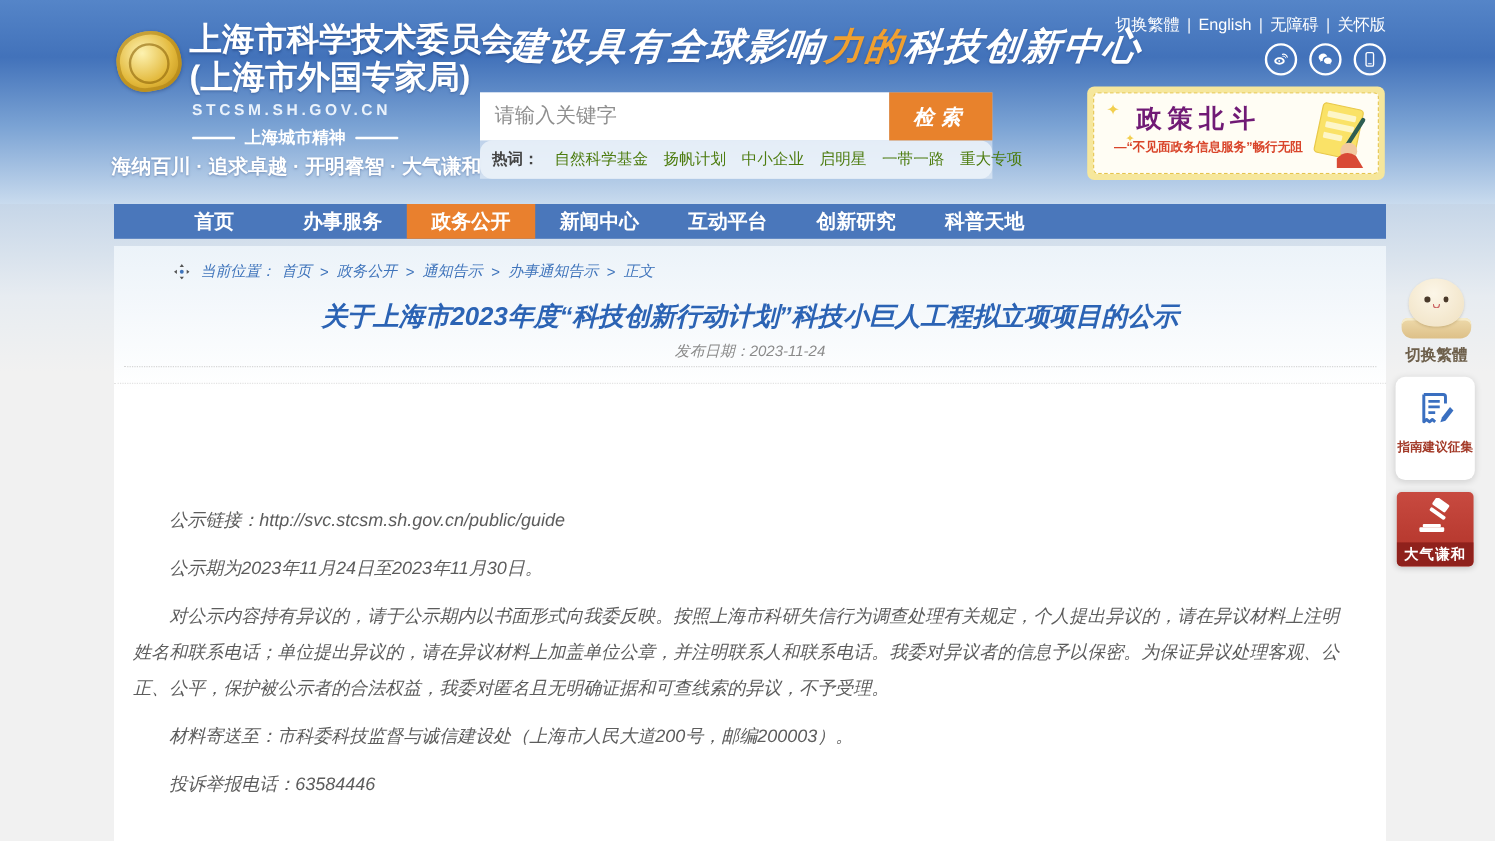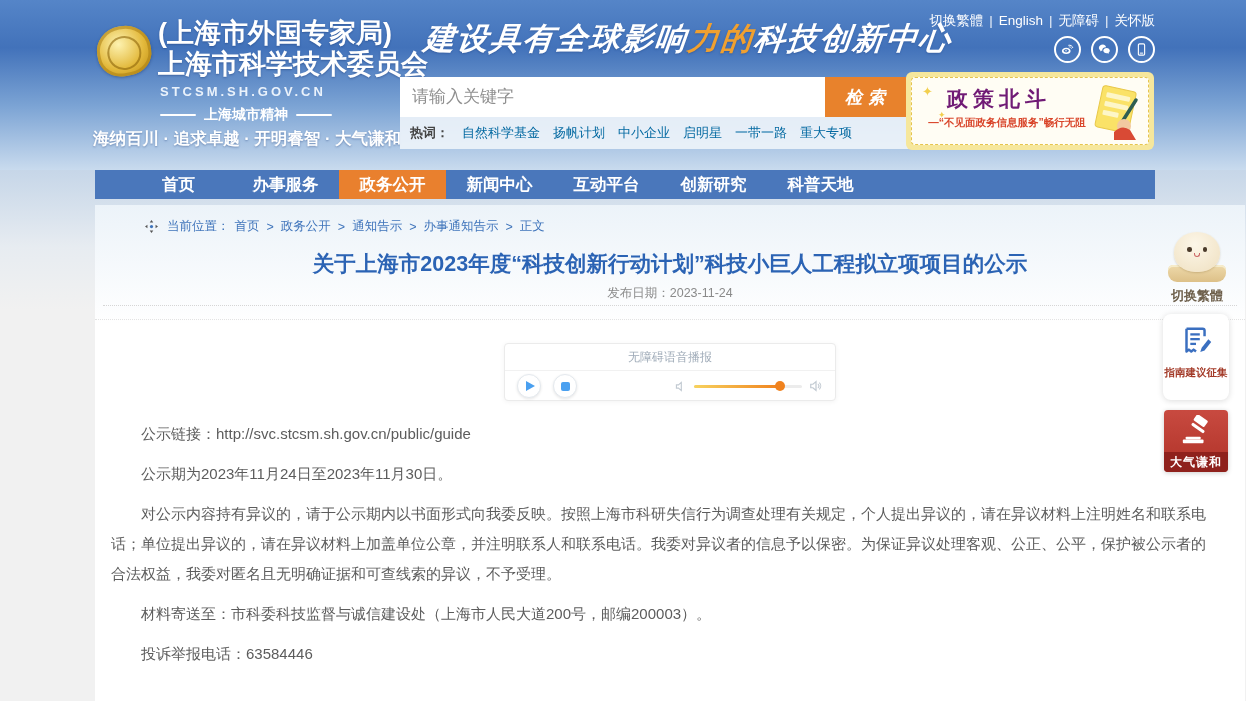--- a/index.html
+++ b/index.html
@@ -42,54 +42,54 @@
     font-size:31px; font-weight:bold; font-style:italic; letter-spacing:2px;
     transform:skewX(-6deg); white-space:nowrap; text-shadow:0 1px 2px rgba(25,55,115,.35); }
   .slogan .hl { color:#f0a030; }
   .top-links { position:absolute; right:91px; top:12px; color:#fff; font-size:13.5px; }
   .top-links a { color:#fff; text-decoration:none; }
   .top-links .sep { margin:0 6px; opacity:.9; }
   .social-row { position:absolute; right:91px; top:36px; display:flex; gap:10px; }
   .social-circle { width:27px; height:27px; border:2px solid #fff; border-radius:50%;
     display:flex; align-items:center; justify-content:center; cursor:pointer; }
   
-  .search-panel { position:absolute; left:400px; top:77px; width:511px; height:72px;
+  .search-panel { position:absolute; left:400px; top:77px; width:427px; height:72px;
     background:rgba(255,255,255,.45); }
   .search-row { display:flex; height:40px; }
   .search-input { flex:1; border:none; outline:none; background:#fff; font-size:17px;
     color:#333; padding:0 12px; font-family:inherit; }
   .search-input::placeholder { color:#8f8f8f; }
   .search-btn { width:86px; border:none; background:#e8822c; color:#fff; font-size:17px;
     font-weight:bold; letter-spacing:6px; cursor:pointer; font-family:inherit;font-style:italic; }
   .hot-row { height:32px; display:flex; align-items:center; padding:0 10px;
-    background:rgba(238,244,250,.8); font-size:13px; color:#333; gap:13px; white-space:nowrap; }
+    background:rgba(238,244,250,.8); font-size:13px; color:#333; gap:13px; white-space:nowrap;border-radius:10px; }
   .hot-row .hot-label { font-weight:bold; color:#444; }
-  .hot-row a { color:#0369a1; text-decoration:none; }
+  .hot-row a { color:#4d7c0f; text-decoration:none; }
   
   .banner { position:absolute; left:906px; top:72px; width:248px; height:78px;
     background:#f6e79c; border-radius:6px; padding:5px; cursor:pointer; }
   .banner-inner { width:100%; height:100%; background:#fffdf4; border:1px dashed #e5c44e;
     border-radius:4px; position:relative; overflow:hidden; }
   .banner-title { position:absolute; left:0; right:62px; top:7px; text-align:center;
     color:#701a75; font-size:21px; font-weight:bold; letter-spacing:5px; }
   .banner-sub { position:absolute; left:2px; right:48px; top:38px; text-align:center;
     color:#d9452a; font-size:10.5px; font-weight:bold; white-space:nowrap; }
   .banner-spark1,.banner-spark2 { position:absolute; color:#f2cf4e; font-size:13px; }
   .banner-spark1 { left:10px; top:6px; }
   .banner-spark2 { left:26px; top:32px; font-size:9px; }
   .banner-art { position:absolute; right:2px; top:4px; }
   
   .nav { position:absolute; left:95px; top:170px; width:1060px; height:29px;
     background:#4a77bb; display:flex; padding-left:30px; }
   .nav-item { width:107px; display:flex; align-items:center; justify-content:center;
     color:#fff; font-size:16.5px; font-weight:bold; cursor:pointer; }
   .nav-item.active { background:#e9802e; }
   
-  .content { position:absolute; left:95px; top:205px; width:1150px; height:496px;
-    background:linear-gradient(180deg,#ecf3f9 0%,#ffffff 120px,#ffffff 100%); }
+  .content { position:absolute; left:95px; top:205px; width:1060px; height:496px;
+    background:linear-gradient(180deg,#ecf3f9 0%,#ffffff 120px,#ffffff 100%);font-style:italic; }
   .breadcrumb { position:absolute; left:50px; top:13px; display:flex; align-items:center;
     gap:5px; font-size:12.5px; color:#3f74bb; }
   .breadcrumb a { color:#3f74bb; text-decoration:none; }
   .breadcrumb .sep { color:#3f74bb; margin:0 2px; }
   .bc-icon { margin-right:4px; display:flex; }
   .article-title { position:absolute; left:40px; right:40px; top:44px; text-align:center;
     color:#2b63b4; font-size:21.5px; font-weight:bold; }
   .article-date { position:absolute; left:0; right:0; top:80px; text-align:center;
     color:#8a8a8a; font-size:12.5px; }
   .dotline1 { position:absolute; left:8px; right:8px; top:100px; border-top:1px dotted #d6d6d6; }
@@ -141,22 +141,22 @@
     font-size:12px; font-weight:bold; text-align:center; letter-spacing:1px; }
 </style>
 </head>
 <body>
 
 <div class="header-bg"></div>
 <div class="below-header-bg"></div>
 
 <div class="logo-emblem"></div>
 <div class="org-names">
+  <div>上海市科学技术委员会</div>
   <div>(上海市外国专家局)</div>
-  <div>上海市科学技术委员会</div>
 </div>
 <div class="org-domain">STCSM.SH.GOV.CN</div>
 <div class="spirit-row">
   <span class="line"></span>
   <span>上海城市精神</span>
   <span class="line"></span>
 </div>
 <div class="motto">海纳百川 · 追求卓越 · 开明睿智 · 大气谦和</div>
 
 <div class="slogan">
@@ -253,44 +253,20 @@
     <a href="#">办事通知告示</a>
     <span class="sep">&gt;</span>
     <span>正文</span>
   </div>
 
   <div class="article-title">关于上海市2023年度“科技创新行动计划”科技小巨人工程拟立项项目的公示</div>
   <div class="article-date">发布日期：2023-11-24</div>
   <div class="dotline1"></div>
   <div class="dotline2"></div>
 
-  <div class="player">
-    <div class="player-title">无障碍语音播报</div>
-    <div class="player-controls">
-      <button class="btn-circle">
-          <span class="play-glyph"></span>
-        </button>
-      <button class="btn-circle">
-          <span class="stop-glyph"></span>
-        </button>
-      <div class="vol-group">
-        <svg width="13" height="13" viewBox="0 0 16 16">
-            <path fill="none" stroke="#c2cad2" stroke-width="1.4" d="M9 3L5.5 6H3v4h2.5L9 13z"></path>
-          </svg>
-        <div class="vol-track">
-          <div class="vol-fill" style="width: 80%;"></div>
-          <div class="vol-thumb" style="left: 80%;"></div>
-        </div>
-        <svg width="14" height="14" viewBox="0 0 16 16">
-            <path fill="none" stroke="#c2cad2" stroke-width="1.4" d="M8 3L4.5 6H2v4h2.5L8 13z"></path>
-            <path fill="none" stroke="#c2cad2" stroke-width="1.2" d="M10.5 6a3 3 0 010 4M12 4.5a5 5 0 010 7" stroke-linecap="round"></path>
-          </svg>
-      </div>
-    </div>
-  </div>
 
   <div class="article-body">
     <p>公示链接：http://svc.stcsm.sh.gov.cn/public/guide</p>
     <p>公示期为2023年11月24日至2023年11月30日。</p>
     <p>对公示内容持有异议的，请于公示期内以书面形式向我委反映。按照上海市科研失信行为调查处理有关规定，个人提出异议的，请在异议材料上注明姓名和联系电话；单位提出异议的，请在异议材料上加盖单位公章，并注明联系人和联系电话。我委对异议者的信息予以保密。为保证异议处理客观、公正、公平，保护被公示者的合法权益，我委对匿名且无明确证据和可查线索的异议，不予受理。</p>
     <p>材料寄送至：市科委科技监督与诚信建设处（上海市人民大道200号，邮编200003）。</p>
     <p>投诉举报电话：63584446</p>
   </div>
 </div>
 

